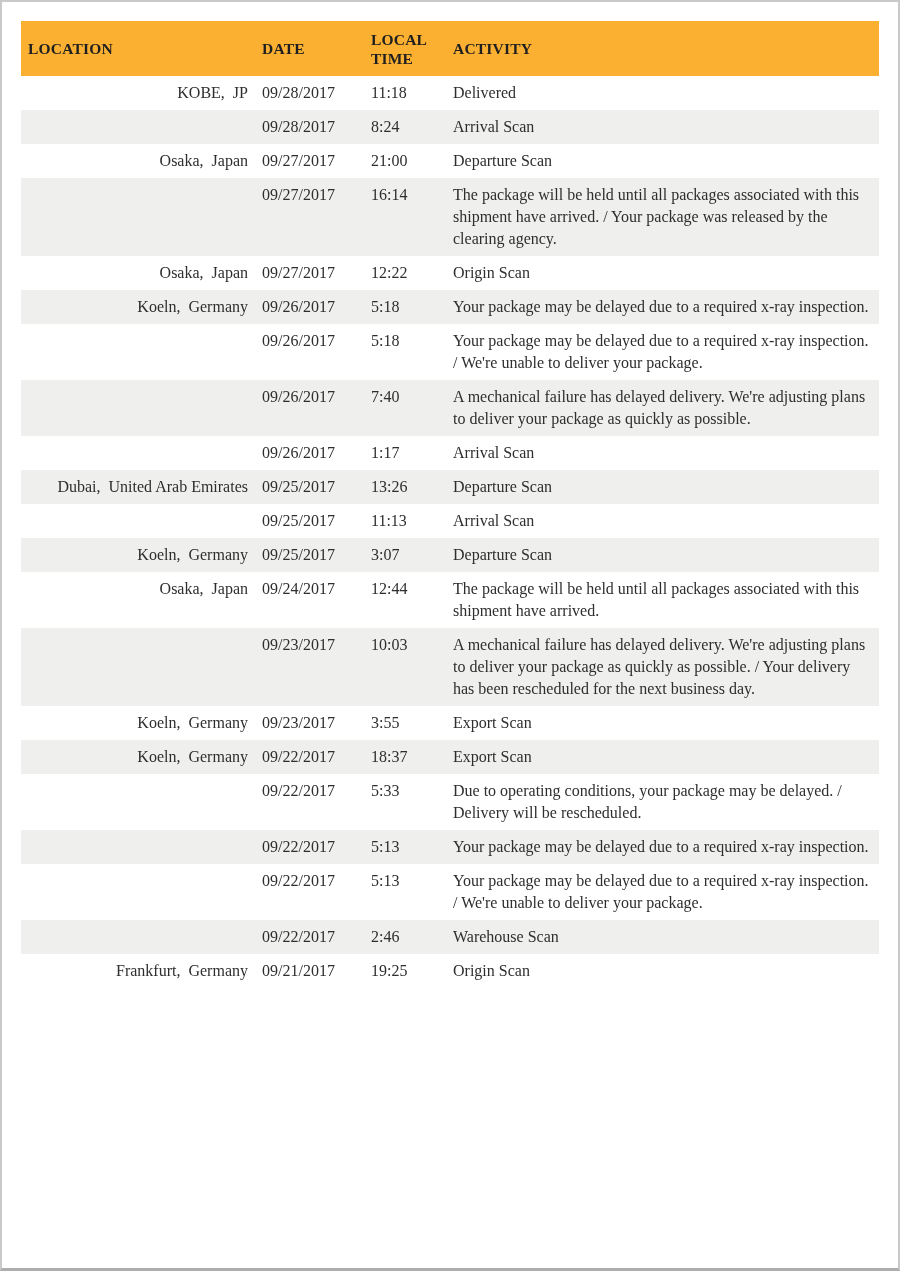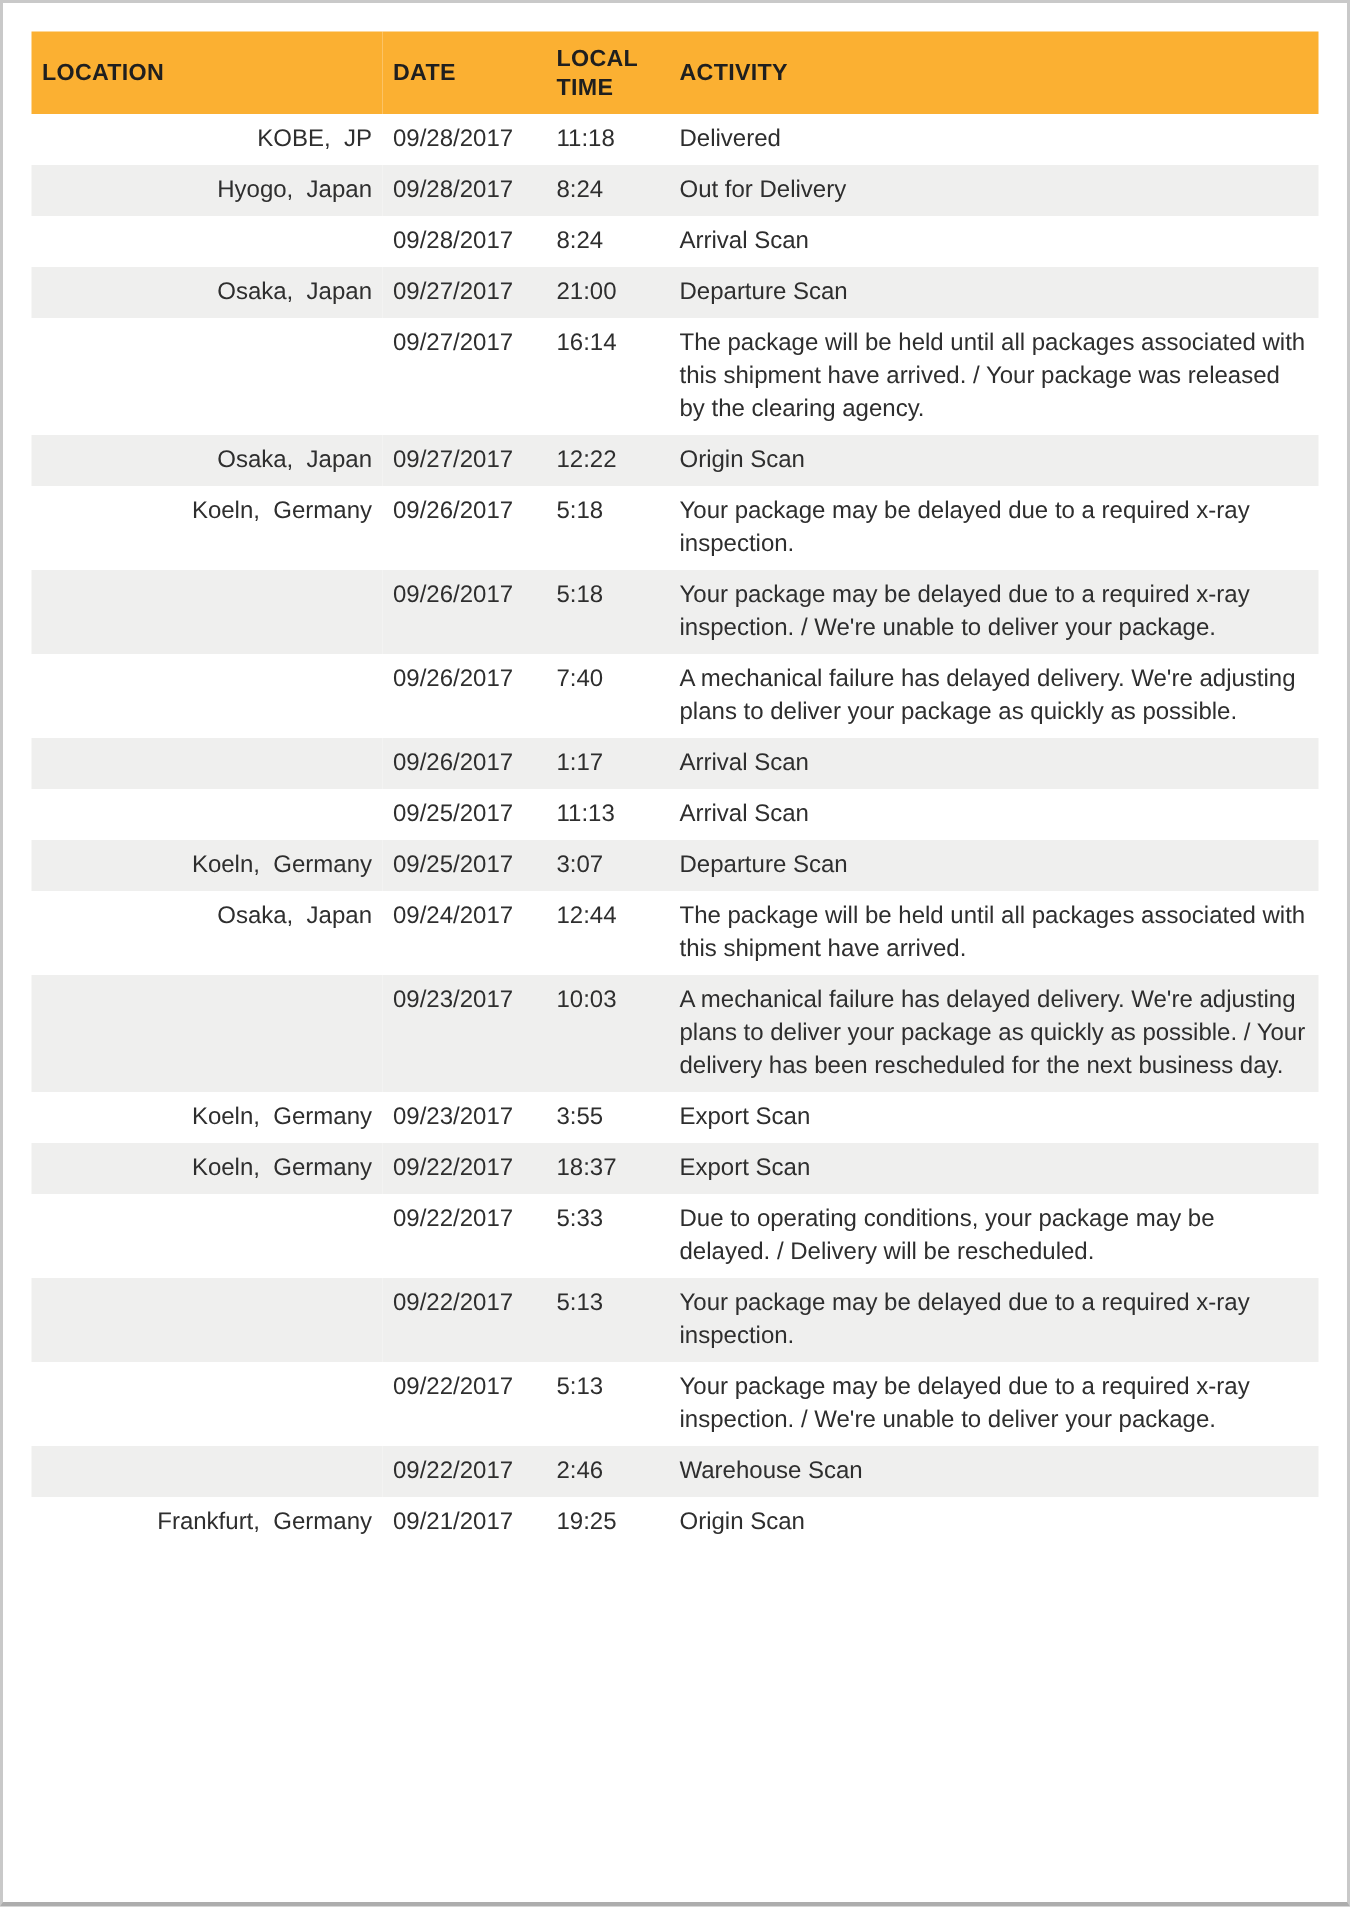--- a/index.html
+++ b/index.html
@@ -14,21 +14,21 @@
   html { background: #fff; }
   body {
     width: 900px;
     height: 1271px;
     background: #ffffff;
     border: 2px solid var(--page-border);
     border-bottom: 3px solid var(--page-border-bottom);
     font-family: "Liberation Sans", sans-serif;
     overflow: hidden;
   }
-  .wrap { padding: 19px; }
+  .wrap { padding: 19px; font-family: Liberation Serif, serif; }
   table.progress {
     width: 100%;
     border-collapse: collapse;
     table-layout: fixed;
     font-size: 16px;
     color: var(--body-text);
   }
   thead th {
     background: var(--header-bg);
     color: var(--header-text);
@@ -71,26 +71,20 @@
       </tr>
     </thead>
     <tbody id="table-body">
         <tr>
     <td class="loc">KOBE,  JP</td>
     <td class="date">09/28/2017</td>
     <td class="time">11:18</td>
     <td class="act">Delivered</td>
   </tr>
         <tr>
-    <td class="loc">Hyogo,  Japan</td>
-    <td class="date">09/28/2017</td>
-    <td class="time">8:24</td>
-    <td class="act">Out for Delivery</td>
-  </tr>
-        <tr>
     <td class="loc"></td>
     <td class="date">09/28/2017</td>
     <td class="time">8:24</td>
     <td class="act">Arrival Scan</td>
   </tr>
         <tr>
     <td class="loc">Osaka,  Japan</td>
     <td class="date">09/27/2017</td>
     <td class="time">21:00</td>
     <td class="act">Departure Scan</td>
@@ -123,20 +117,26 @@
     <td class="loc"></td>
     <td class="date">09/26/2017</td>
     <td class="time">7:40</td>
     <td class="act">A mechanical failure has delayed delivery. We're adjusting plans to deliver your package as quickly as possible.</td>
   </tr>
         <tr>
     <td class="loc"></td>
     <td class="date">09/26/2017</td>
     <td class="time">1:17</td>
     <td class="act">Arrival Scan</td>
+  </tr>
+        <tr>
+    <td class="loc">Dubai,  United Arab Emirates</td>
+    <td class="date">09/25/2017</td>
+    <td class="time">13:26</td>
+    <td class="act">Departure Scan</td>
   </tr>
         <tr>
     <td class="loc"></td>
     <td class="date">09/25/2017</td>
     <td class="time">11:13</td>
     <td class="act">Arrival Scan</td>
   </tr>
         <tr>
     <td class="loc">Koeln,  Germany</td>
     <td class="date">09/25/2017</td>

